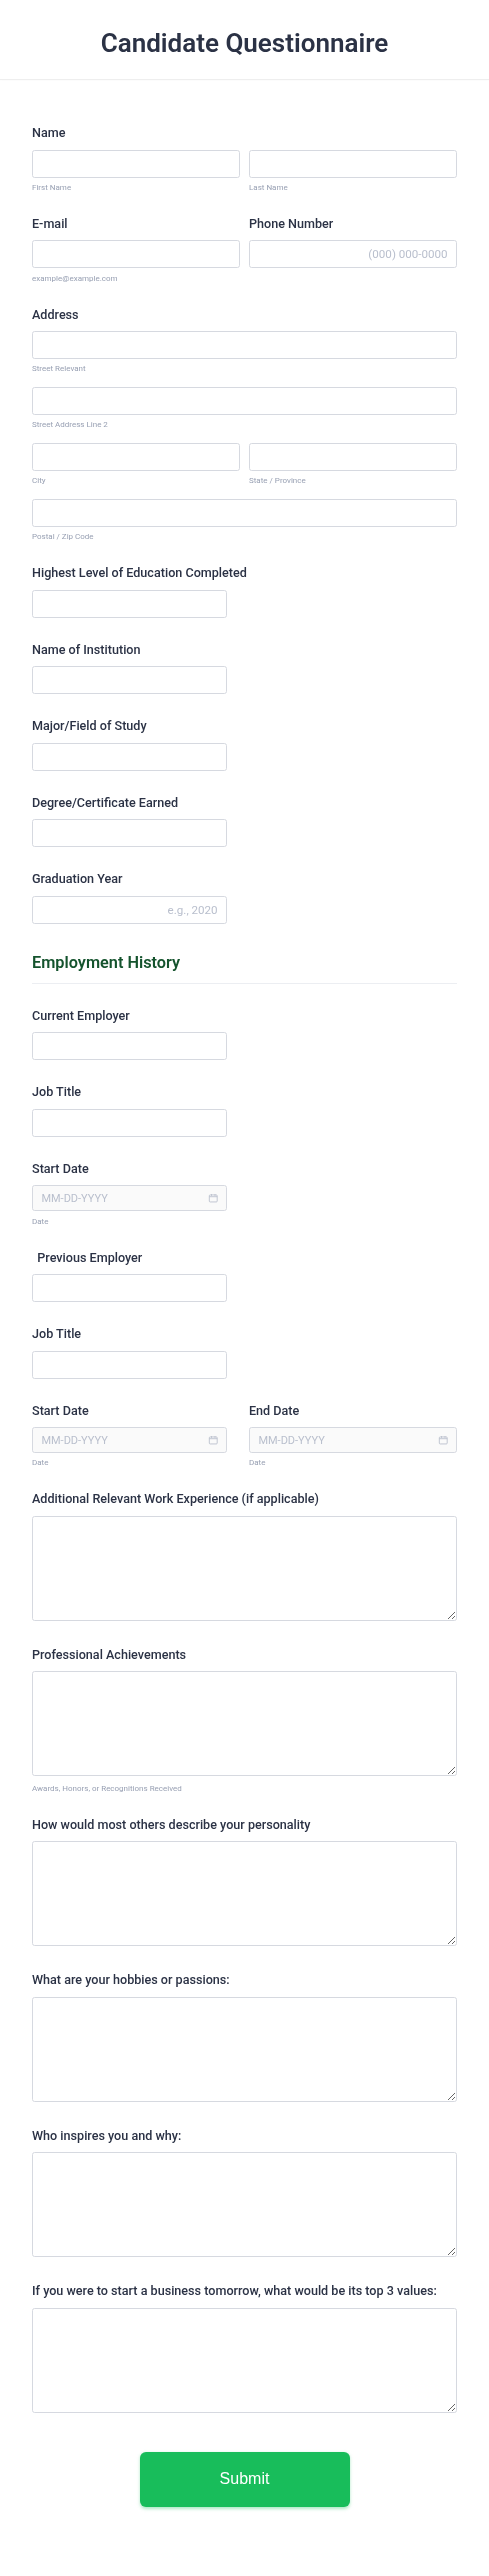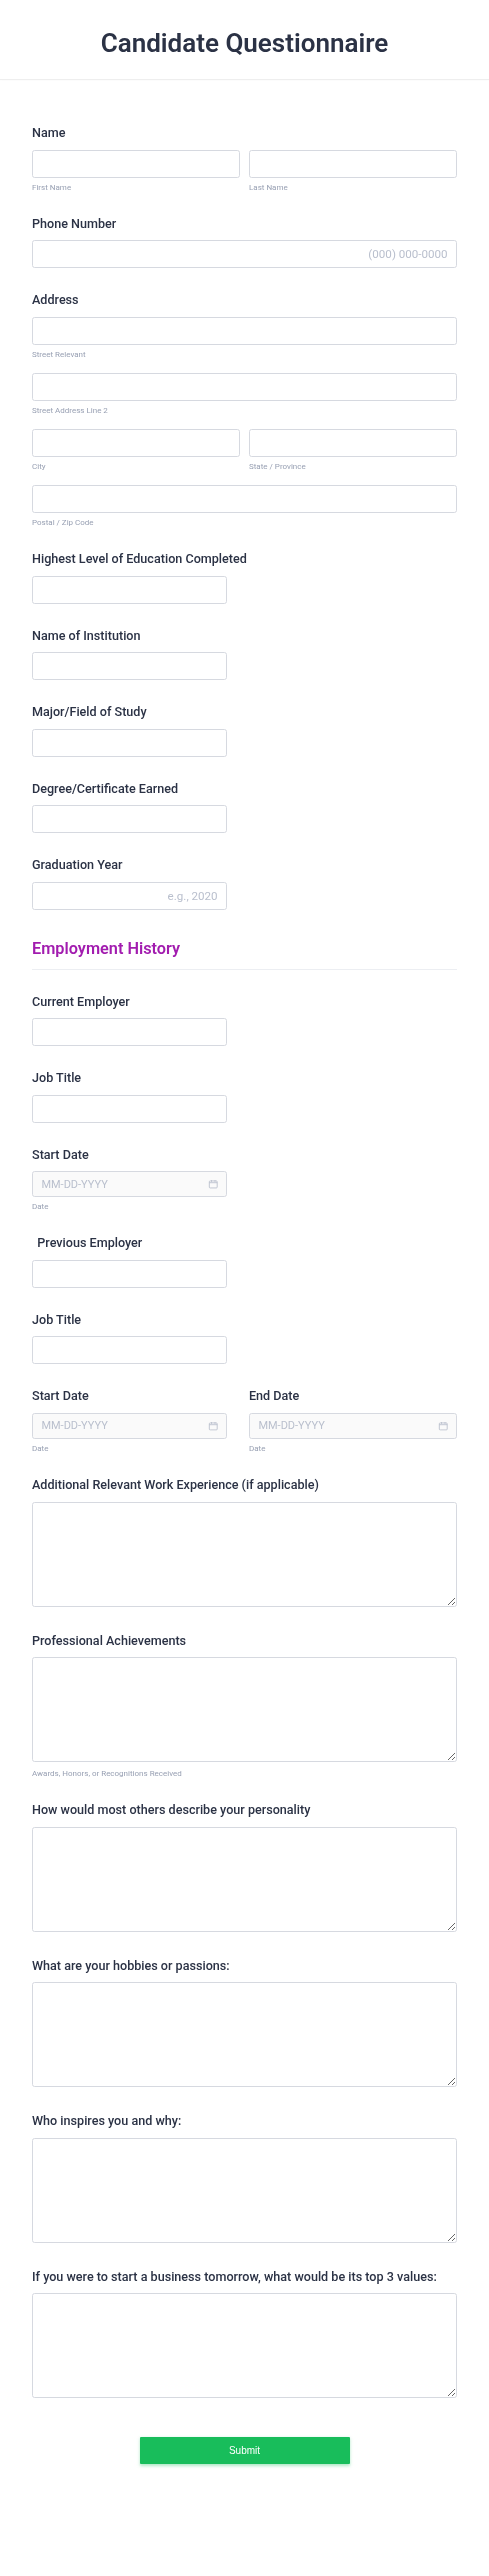--- a/index.html
+++ b/index.html
@@ -18,23 +18,23 @@
   font-size: 11.6px; color: #8b93a7; padding: 7.4px 8.4px; background: #fff;
   font-family: inherit;
 }
 input[type=text] { height: 28px; text-align: right; }
 input.narrow, .date-input.narrow { width: 195px; }
 textarea { height: 105px; resize: both; }
 ::placeholder { color: #b9bfcd; }
 .date-wrap { position: relative; width: 195px; }
 .date-input { height: 26px; background: #fafafa; color: #b9bfcd; font-size: 11px; display: flex; align-items: center; }
 .cal-icon { position: absolute; right: 8.4px; top: 50%; transform: translateY(-50%); width: 10.5px; height: 10.5px; pointer-events: none; }
-.section-heading { font-size: 16.3px; font-weight: 600; color: #a21caf; margin-top: 29.5px; padding-bottom: 10.5px; border-bottom: 0.5px solid #eceef2; }
+.section-heading { font-size: 16.3px; font-weight: 600; color: #14532d; margin-top: 29.5px; padding-bottom: 10.5px; border-bottom: 0.5px solid #eceef2; }
 .submit-wrap { text-align: center; margin-top: 37px; }
-.submit { display: inline-block; background: #18bd5b; color: #fff; font-size: 10px; font-weight: 500; border: none; border-radius: 1px; width: 210px; height: 27px; cursor: pointer; box-shadow: 0 1.1px 3.2px rgba(24,189,91,0.35); }
+.submit { display: inline-block; background: #18bd5b; color: #fff; font-size: 16px; font-weight: 500; border: none; border-radius: 6px; width: 210px; height: 55px; cursor: pointer; box-shadow: 0 1.1px 3.2px rgba(24,189,91,0.35); }
 </style>
 </head>
 <body>
 
 <div class="wrap">
   <div class="header">
     <h1>Candidate Questionnaire</h1>
   </div>
 
   <div class="form">
@@ -48,20 +48,25 @@
         </div>
         <div class="col">
           <input type="text" style="">
           <div class="sublabel">Last Name</div>
         </div>
       </div>
     </div>
 
     <div class="field">
       <div class="row">
+        <div class="col">
+          <label class="label">E-mail</label>
+          <input type="text" style="">
+          <div class="sublabel">example@example.com</div>
+        </div>
         <div class="col">
           <label class="label">Phone Number</label>
           <input type="text" placeholder="(000) 000-0000" style="">
         </div>
       </div>
     </div>
 
     <div class="field">
       <label class="label">Address</label>
       <input type="text" style="">

